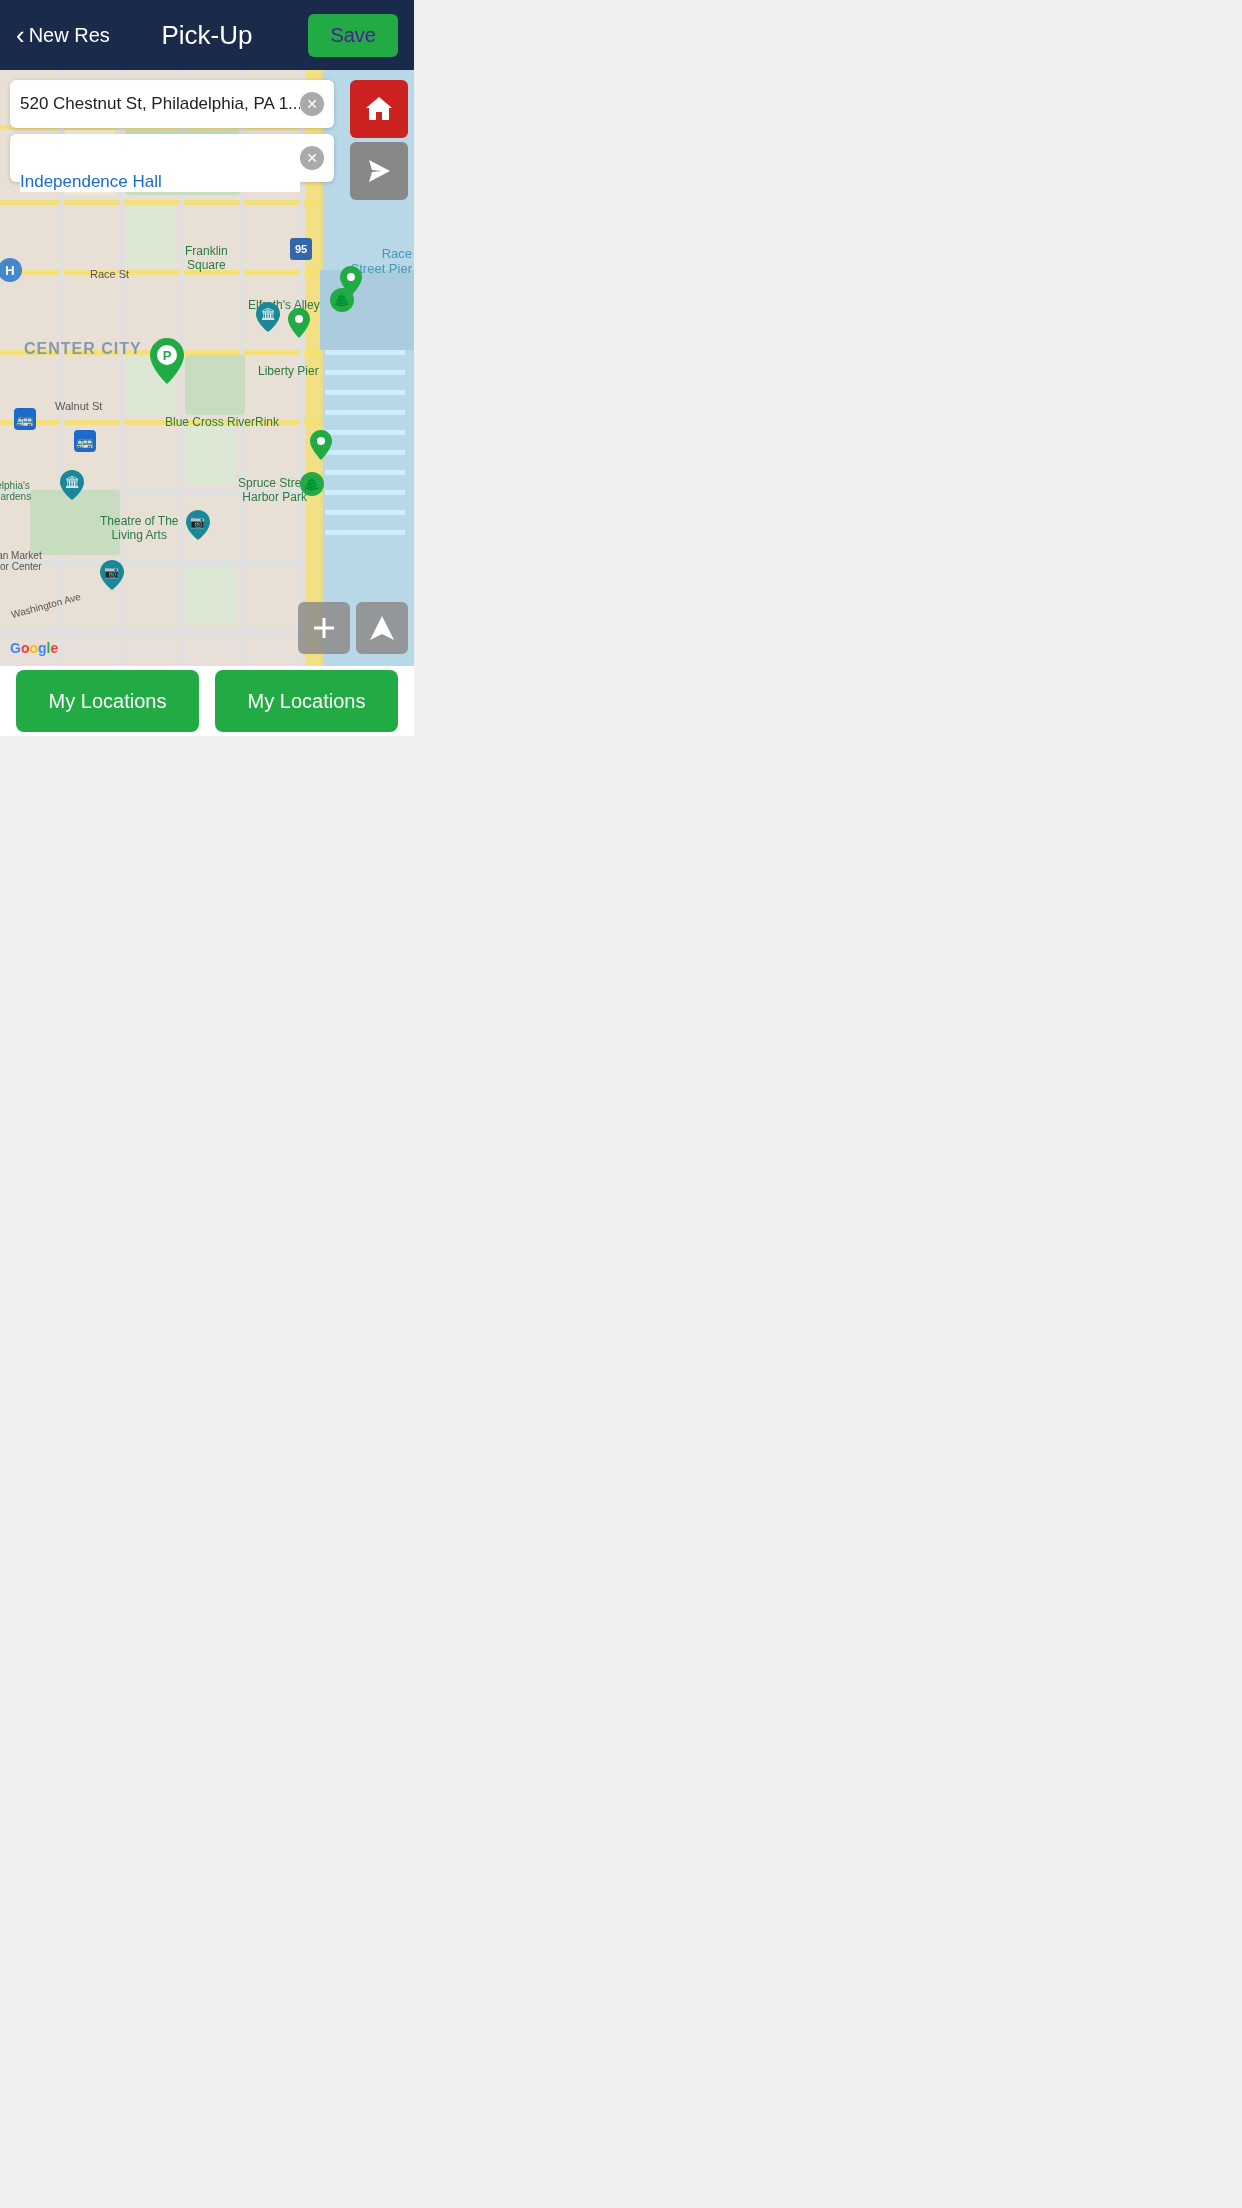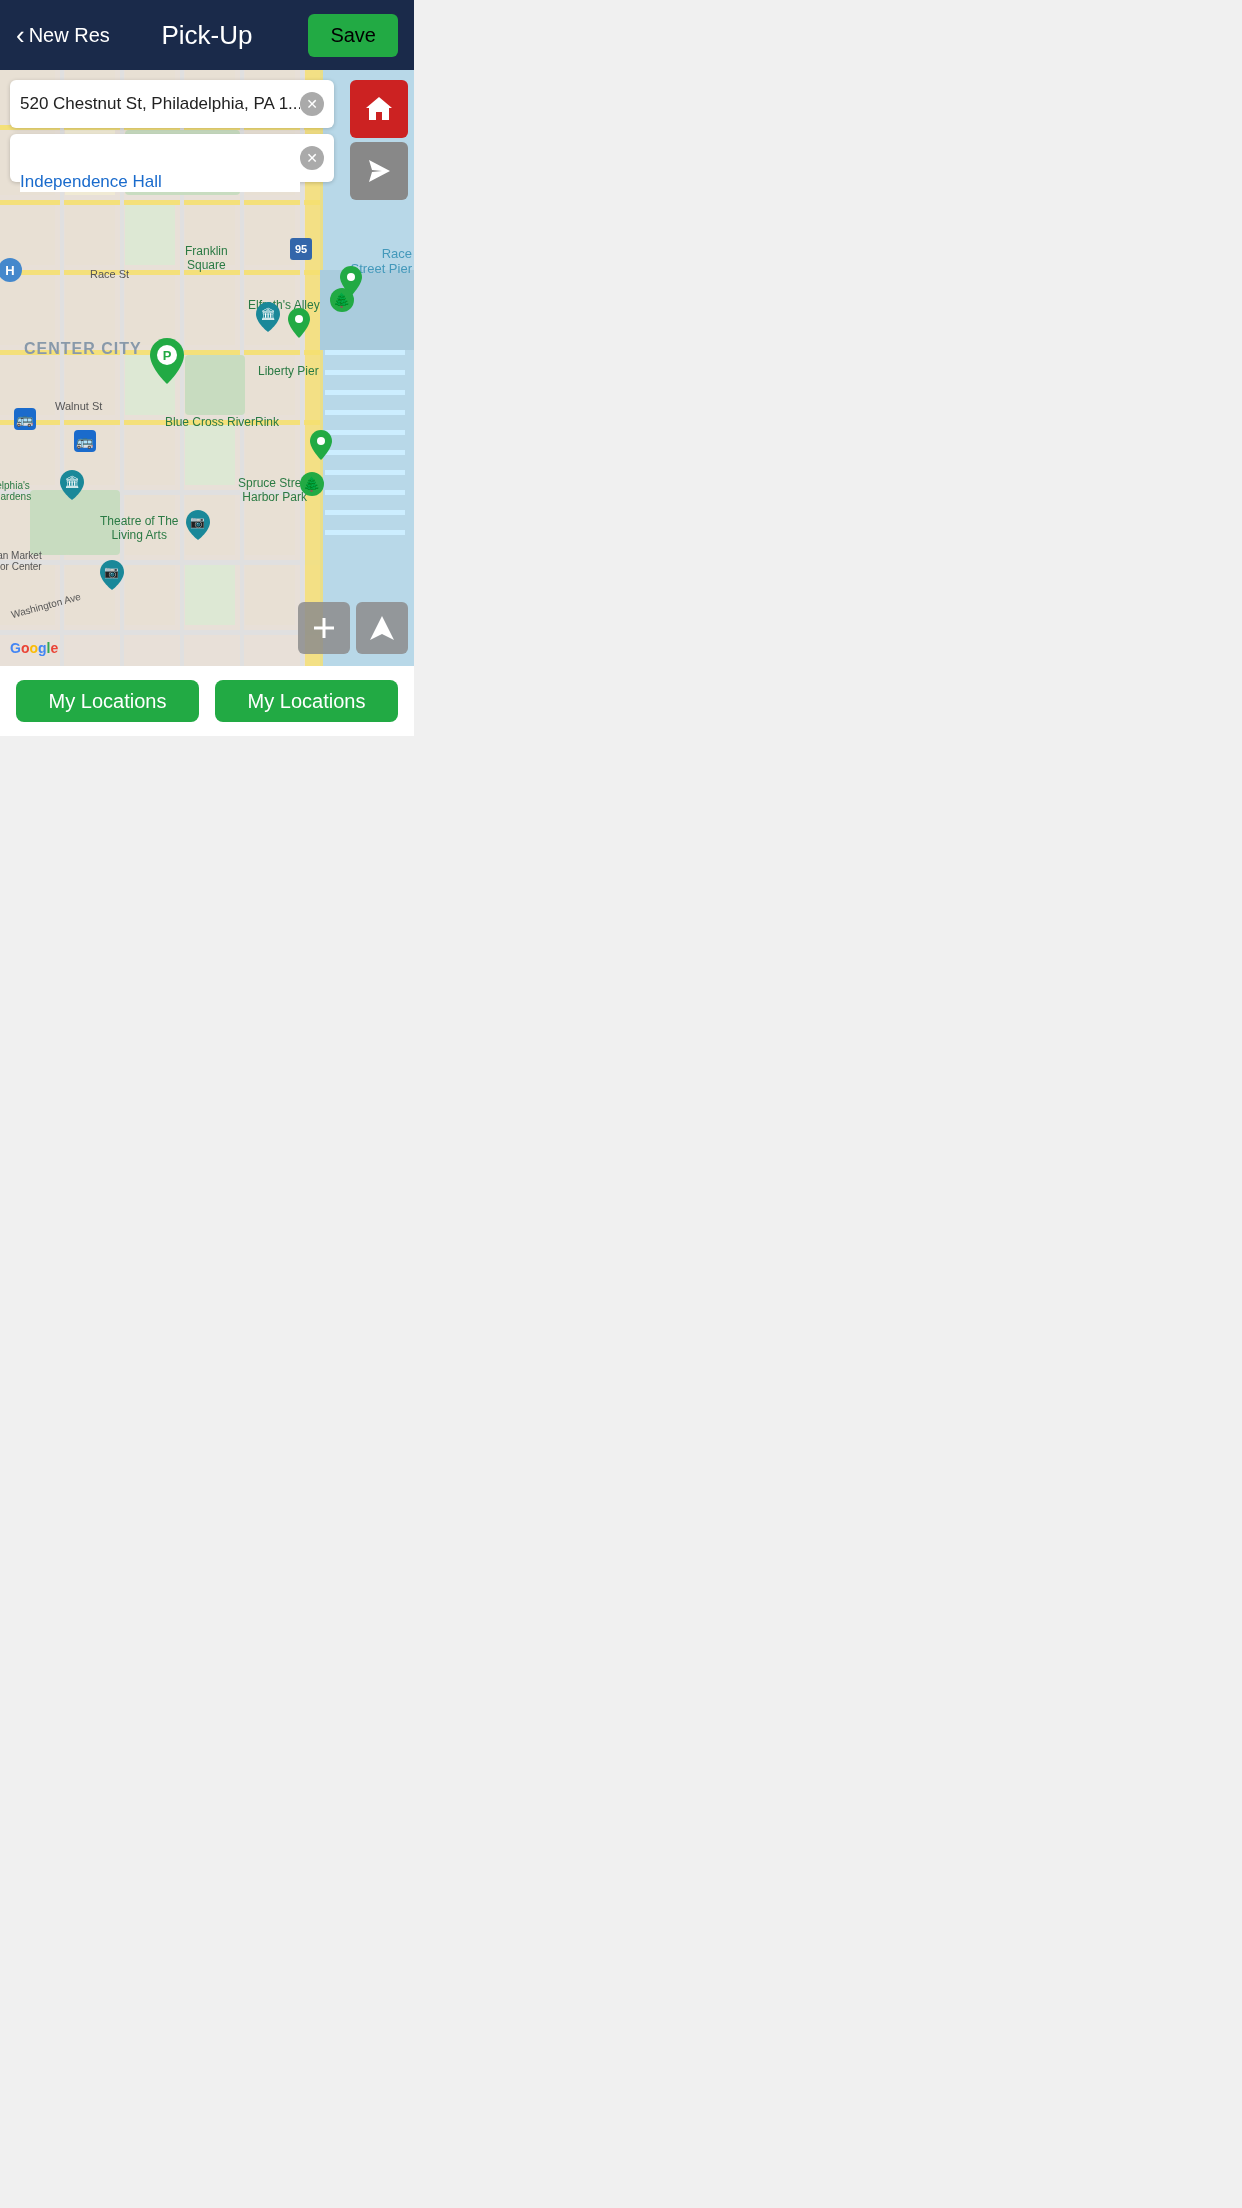--- a/index.html
+++ b/index.html
@@ -50,21 +50,21 @@
       font-size: 26px;
       color: white;
       font-weight: 400;
       position: absolute;
       left: 50%;
       transform: translateX(-50%);
     }
 
     .save-button {
       background: #22aa44;
-      color: #000000;
+      color: #4c1d95;
       border: none;
       border-radius: 6px;
       padding: 10px 22px;
       font-size: 20px;
       cursor: pointer;
       font-weight: 500;
     }
 
     
     .map-container {
@@ -195,21 +195,21 @@
       background: white;
       display: flex;
       align-items: center;
       padding: 8px 16px;
       gap: 16px;
       z-index: 100;
     }
 
     .bottom-btn {
       flex: 1;
-      height: 42px;
+      height: 62px;
       background: #22aa44;
       color: white;
       border: none;
       border-radius: 8px;
       font-size: 20px;
       font-weight: 500;
       cursor: pointer;
     }
 
     

